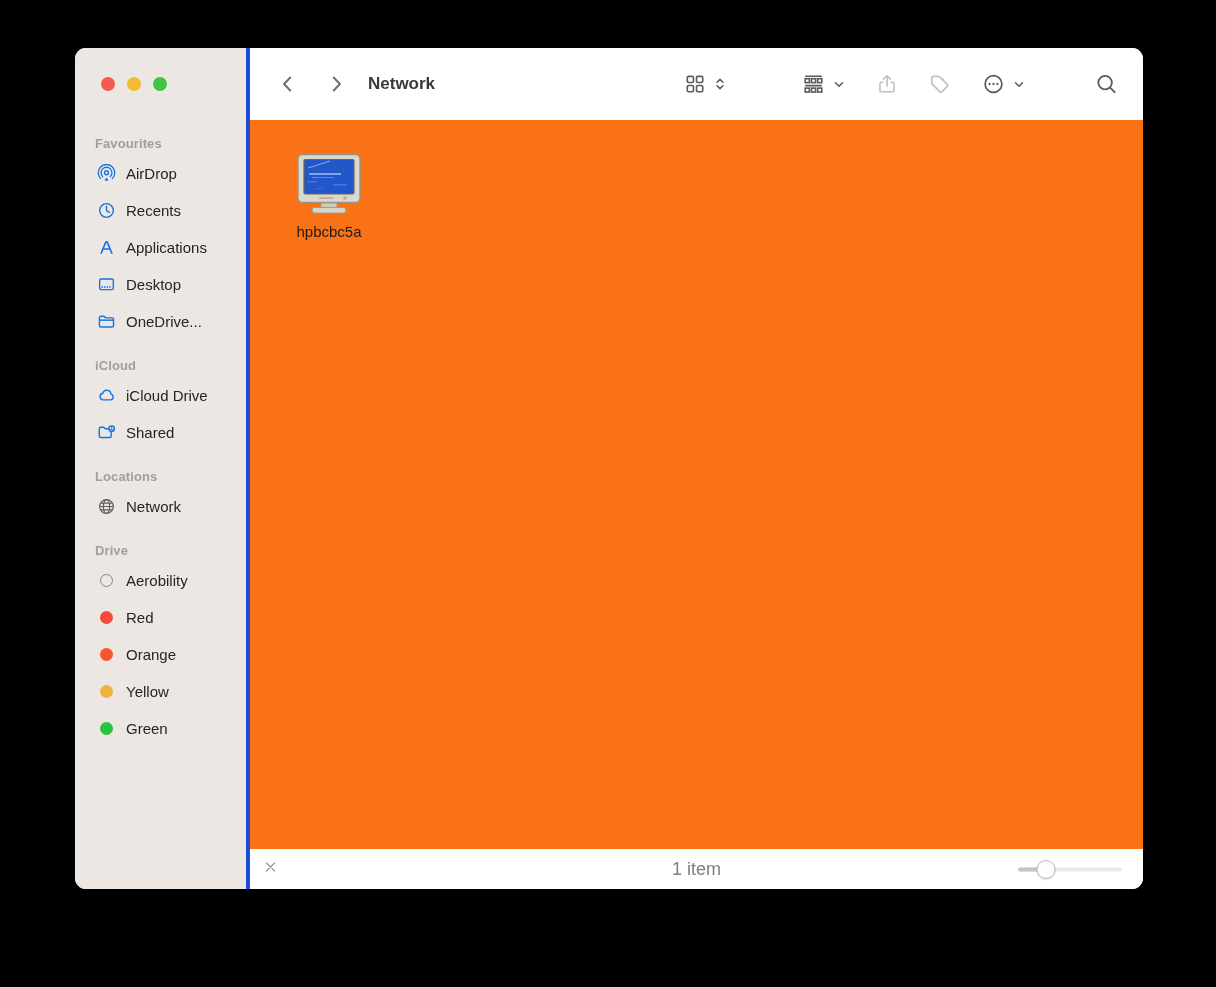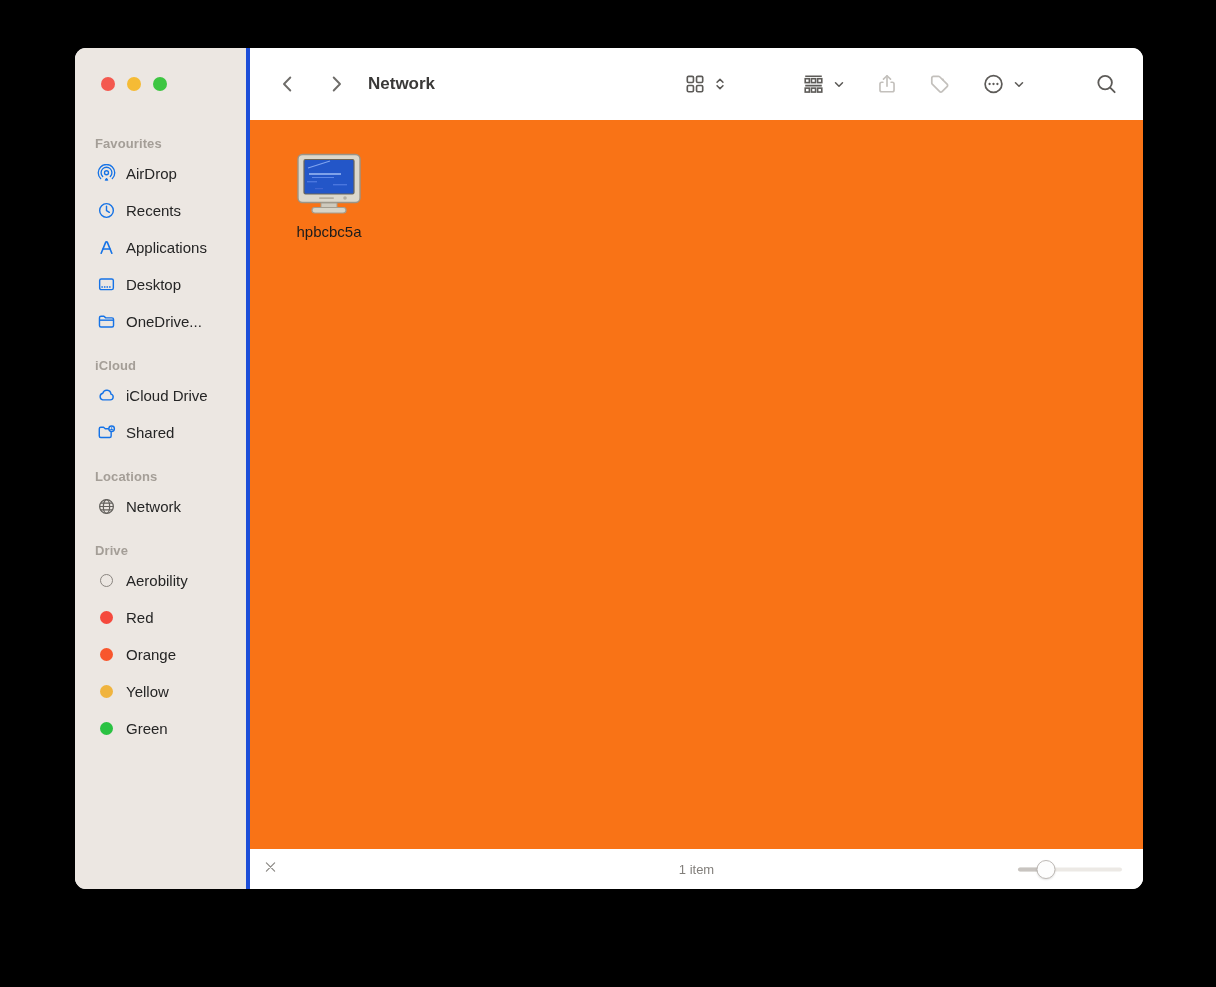--- a/index.html
+++ b/index.html
@@ -43,21 +43,21 @@
   .content { flex:1; position:relative; background:#f97316; }
   .file-item { position:absolute; left:43px; top:33px; width:72px; display:flex;
     flex-direction:column; align-items:center; }
   .file-icon { width:72px; height:64px; }
   .file-label { margin-top:6px; font-size:15px; color:#1c1c1c; white-space:nowrap; }
 
   .statusbar { height:40px; flex:none; position:relative; display:flex; align-items:center; }
   .status-close { position:absolute; left:13px; top:50%; transform:translateY(-50%);
     color:#8B8884; }
   .status-count { position:absolute; left:50%; top:50%; transform:translate(-50%,-50%);
-    font-size:13px; color:#827F7B; }
+    font-size:18px; color:#827F7B; }
   .zoom-slider { position:absolute; right:21px; top:50%; transform:translateY(-50%);
     width:104px; height:19px; }
   .slider-track { position:absolute; left:0; right:0; top:50%; height:4px;
     transform:translateY(-50%); background:#ECE9E5; border-radius:2px; }
   .slider-fill { position:absolute; left:0; top:50%; height:4px; transform:translateY(-50%);
     background:#C8C4C0; border-radius:2px; }
   .slider-thumb { position:absolute; top:50%; width:19px; height:19px;
     transform:translate(-50%,-50%); background:#FDFDFD; border:1px solid #BDB9B5;
     border-radius:50%; box-shadow:0 1px 2px rgba(0,0,0,.12); }
 </style>

